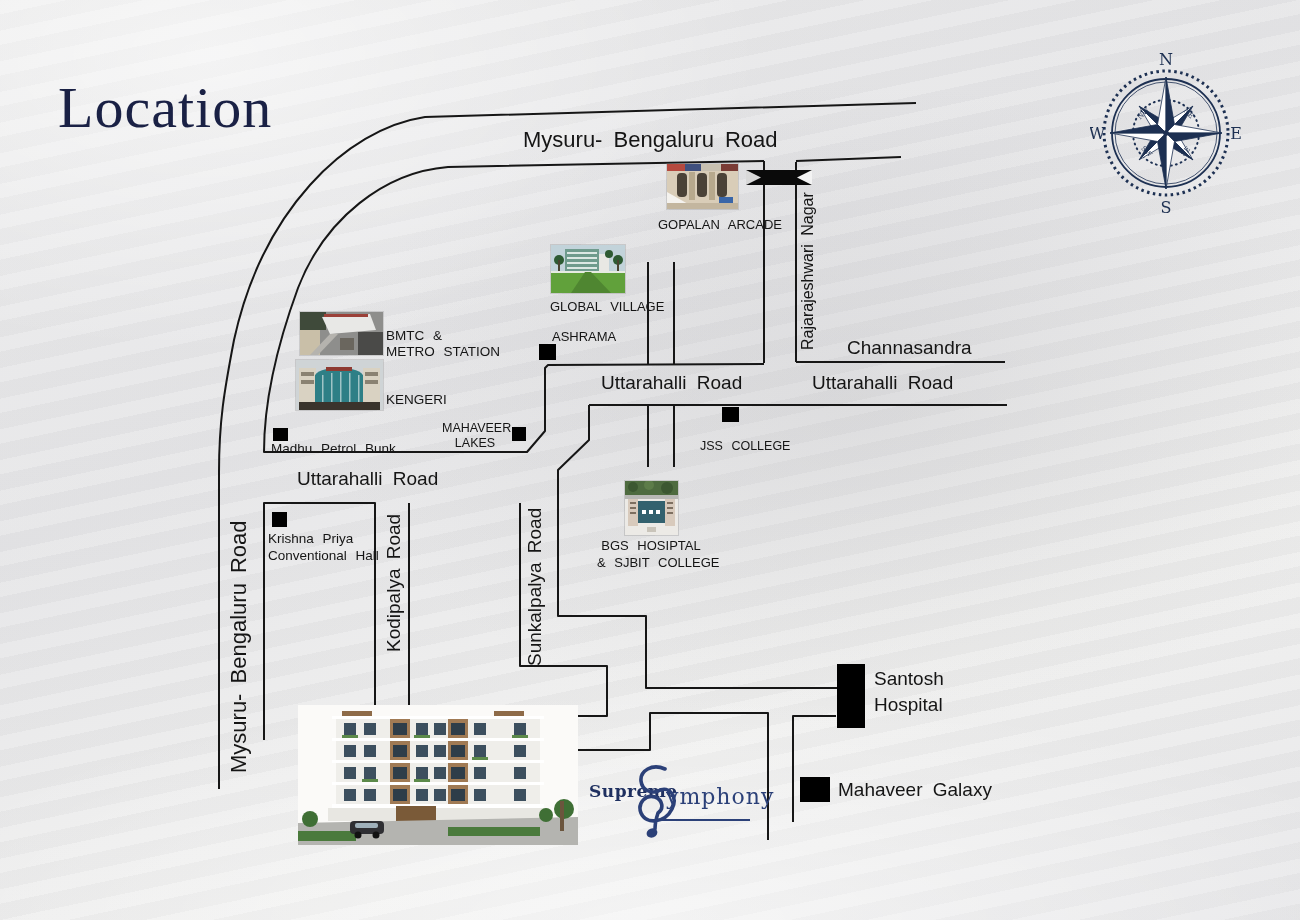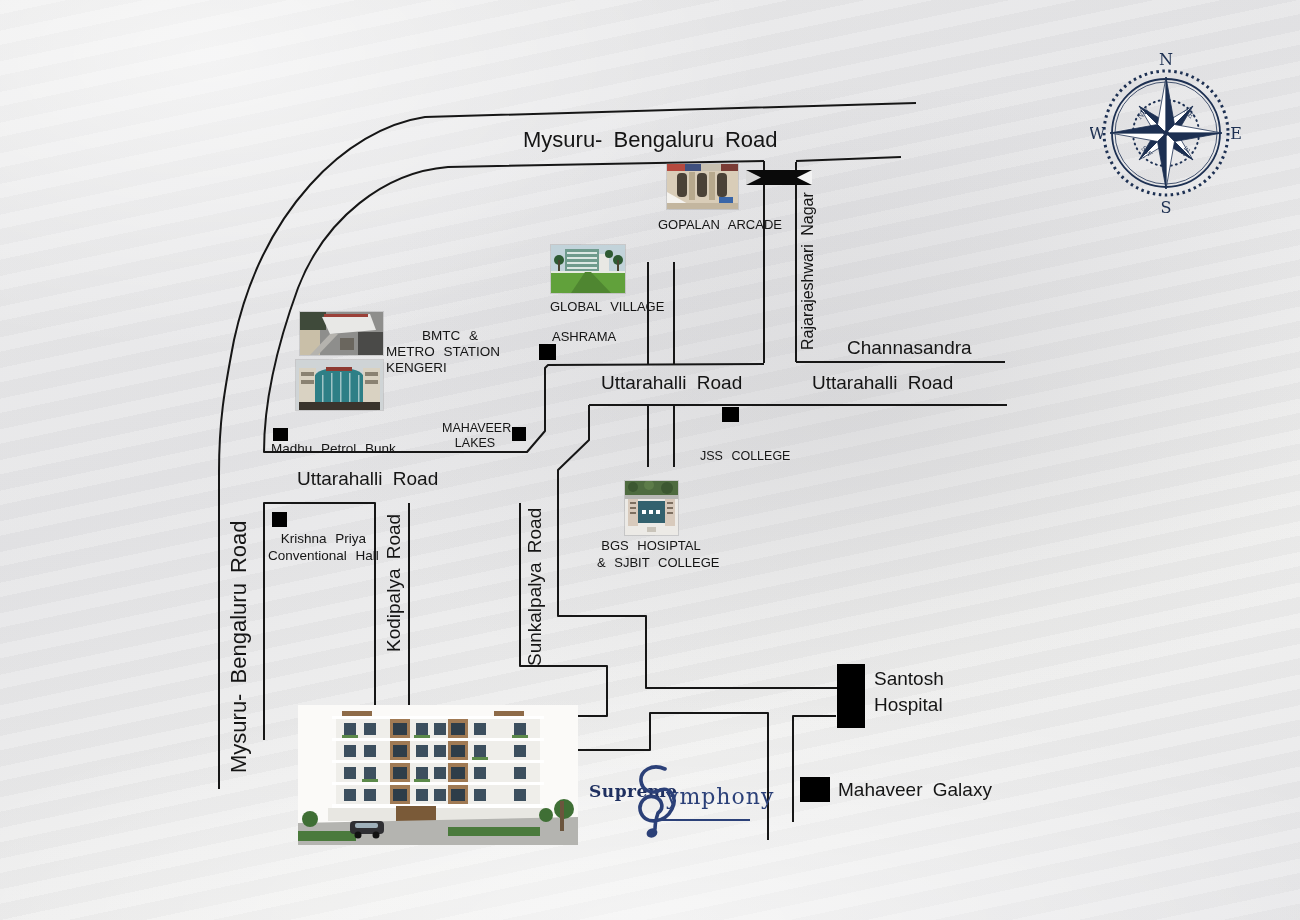--- a/index.html
+++ b/index.html
@@ -24,20 +24,21 @@
   #logo-supreme{position:absolute;left:589px;top:781px;font-family:"DejaVu Serif",serif;font-weight:bold;font-size:17px;color:#1f3060;letter-spacing:.5px;}
   #logo-rest{position:absolute;left:666px;top:784px;font-family:"DejaVu Serif",serif;font-size:22px;color:#2b4078;letter-spacing:1px;}
   #logo-underline{position:absolute;left:650px;top:819px;width:100px;height:2px;background:#2b4078;}
   svg text{font-family:"DejaVu Serif",serif;}
 </style>
 </head>
 <body>
 
 <div id="stage">
 
+  <div id="title">Location</div>
 
   <svg class="abs" style="left:0;top:0;" width="1300" height="920" viewBox="0 0 1300 920">
     <g fill="none" stroke="#161616" stroke-width="2" stroke-linejoin="round">
       <path d="M916,103 L425,117 C345,129 262,212 234,340 C224,392 219,422 219,472 L219,789"></path>
       <path d="M764,161 L448,167 C385,172 325,218 298,288 C276,348 264,402 264,452 L527,452 L545,431 L545,368 L548,365 L764,364"></path>
       <path d="M589,405 L1007,405"></path>
       <path d="M796,362 L1005,362"></path>
       <path d="M764,161 L764,363"></path>
       <path d="M796,162 L796,362"></path>
       <path d="M796,161 L901,157"></path>
@@ -284,32 +285,32 @@
   <div class="hlabel roadtxt" style="left:847px;top:337px;">Channasandra</div>
   <div class="vlabel" style="left:226px;top:773px;font-size:22px;">Mysuru- Bengaluru Road</div>
   <div class="vlabel roadtxt" style="left:383px;top:652px;">Kodipalya Road</div>
   <div class="vlabel roadtxt" style="left:524px;top:666px;">Sunkalpalya Road</div>
   <div class="vlabel" style="left:799px;top:350px;font-size:16px;">Rajarajeshwari Nagar</div>
 
   <div class="hlabel smalltxt" style="left:658px;top:217px;">GOPALAN ARCADE</div>
   <div class="hlabel smalltxt" style="left:550px;top:299px;">GLOBAL VILLAGE</div>
   <div class="hlabel smalltxt" style="left:552px;top:329px;">ASHRAMA</div>
   <div class="hlabel" style="left:386px;top:328px;font-size:13.5px;line-height:1.2;">
-    <span style="display:block;margin-left:36px;">BMTC &amp;</span>
+    <span style="display:block;">BMTC &amp;</span>
     <span style="display:block;">METRO STATION</span>
-    <span style="display:block;">KENGERI</span>
+    <span style="display:block;margin-top:32px;">KENGERI</span>
   </div>
   <div class="hlabel" style="left:271px;top:441px;font-size:13.5px;">Madhu Petrol Bunk</div>
   <div class="hlabel" style="left:442px;top:421px;width:66px;text-align:center;font-size:12.5px;line-height:1.2;">
     <span style="display:block;">MAHAVEER</span>
     <span style="display:block;">LAKES</span>
   </div>
-  <div class="hlabel" style="left:700px;top:449px;font-size:12.5px;">JSS COLLEGE</div>
+  <div class="hlabel" style="left:700px;top:439px;font-size:12.5px;">JSS COLLEGE</div>
   <div class="hlabel" style="left:268px;top:531px;font-size:13.5px;line-height:1.25;">
-    <span style="display:block;text-align:center;">Krishna Priya</span>
+    <span style="display:block;">Krishna Priya</span>
     <span style="display:block;">Conventional Hall</span>
   </div>
   <div class="hlabel" style="left:597px;top:538px;width:108px;text-align:center;font-size:13px;line-height:1.3;">
     <span style="display:block;">BGS HOSIPTAL</span>
     <span style="display:block;">&amp; SJBIT COLLEGE</span>
   </div>
   <div class="hlabel roadtxt" style="left:874px;top:666px;line-height:1.35;">
     <span style="display:block;text-align:center;">Santosh</span>
     <span style="display:block;">Hospital</span>
   </div>

